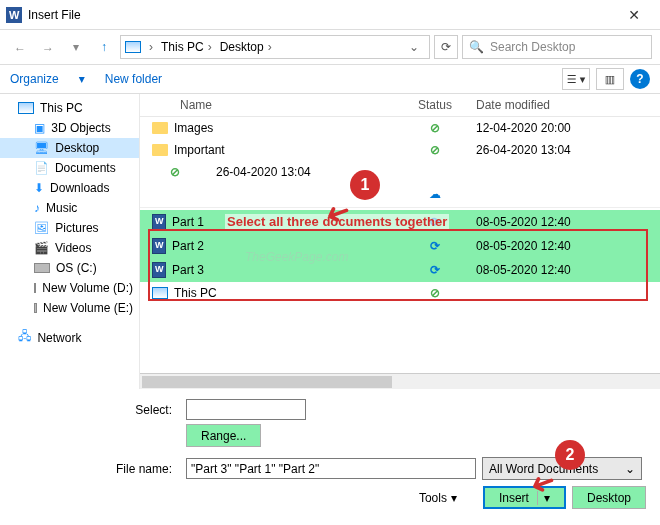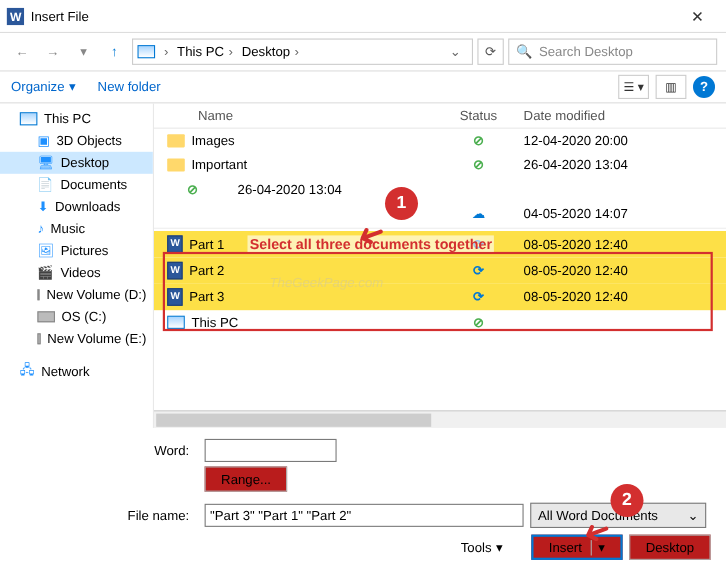--- a/index.html
+++ b/index.html
@@ -10,55 +10,55 @@
   .navrow { display: flex; align-items: center; height: 34px; padding: 2px 8px; gap: 4px; }
   .navbtn { width: 24px; height: 24px; display:flex; align-items:center; justify-content:center; color:#888; }
   .navbtn.active { color:#0078d4; }
   .addr { flex: 1; height: 24px; border: 1px solid #ccc; display:flex; align-items:center; padding:0 4px; gap:4px; }
   .crumb { color:#000; }
   .crumb-sep::after { content:"›"; margin:0 4px; color:#666; }
   .addr .dropdown { margin-left:auto; color:#666; padding:0 6px; }
   .refresh { width:24px; height:24px; border:1px solid #ccc; display:flex; align-items:center; justify-content:center; color:#555; }
   .search { width:190px; height:24px; border:1px solid #ccc; display:flex; align-items:center; padding:0 6px; color:#888; gap:6px; }
   .toolbar { display:flex; align-items:center; height:30px; border-top:1px solid #ddd; border-bottom:1px solid #ddd; padding:0 10px; gap:20px; }
-  .toolbar .link { color:#0066cc; display:flex; align-items:center; gap:4px; }
+  .toolbar .link { color:#0066cc; display:flex; align-items:center; gap:20px; }
   .toolbar-right { margin-left:auto; display:flex; align-items:center; gap:6px; }
   .iconbtn { width:28px; height:22px; border:1px solid #ccc; display:flex; align-items:center; justify-content:center; font-size:11px; color:#333; }
   .helpbtn { width:20px; height:20px; border-radius:50%; background:#0078d4; color:#fff; display:flex; align-items:center; justify-content:center; font-weight:bold; }
   .body { display:flex; height:295px; }
   .sidebar { width:140px; border-right:1px solid #e8e8e8; padding:4px 0; overflow:hidden; }
   .sb-item { display:flex; align-items:center; gap:6px; padding:3px 6px 3px 18px; white-space:nowrap; overflow:hidden; }
   .sb-item.sel { background:#cce8ff; }
   .sb-item.child { padding-left:34px; }
   .fileview { flex:1; position:relative; overflow:hidden; }
   .fv-head { display:flex; border-bottom:1px solid #e8e8e8; padding:4px 0; color:#555; }
   .col-name { width:260px; padding-left:40px; }
   .col-status { width:70px; text-align:center; }
   .col-date { flex:1; padding-left:6px; }
   .fv-row { display:flex; align-items:center; padding:4px 0; }
-  .fv-row.sel { background:#fde047; }
+  .fv-row.sel { background:#86efac; }
   .fv-row .cell-name { width:260px; padding-left:12px; display:flex; align-items:center; gap:6px; }
   .fv-row .cell-status { width:70px; text-align:center; }
   .fv-row .cell-date { flex:1; padding-left:6px; }
   .divider { border-top:1px solid #eee; margin:2px 0; }
   .folder-icon { width:16px; height:12px; background:#ffd86b; border-radius:1px; }
   .word-icon { width:14px; height:16px; background:#2b579a; border:1px solid #1e3f73; position:relative; }
   .word-icon::after { content:"W"; color:#fff; font-size:9px; position:absolute; left:2px; top:1px; font-weight:bold; }
   .pc-icon { width:16px; height:12px; border:1px solid #0078d4; background:linear-gradient(#a8d5ff,#fff); }
   .disk-icon { width:16px; height:10px; background:#bbb; border:1px solid #888; }
   .status-ok { color:#4caf50; font-weight:bold; }
   .status-sync { color:#0078d4; font-weight:bold; }
   .status-cloud { color:#0078d4; }
   .scroll-x { position:absolute; bottom:0; left:0; right:0; height:16px; background:#f0f0f0; border-top:1px solid #ccc; }
   .scroll-x::after { content:""; position:absolute; left:2px; top:2px; width:250px; height:12px; background:#cdcdcd; }
   .bottom { padding:6px 10px 10px; }
   .formrow { display:flex; align-items:center; margin:4px 0; gap:6px; }
   .lbl { width:170px; text-align:right; padding-right:8px; color:#000; }
   .txt { border:1px solid #7a7a7a; height:21px; padding:2px 4px; font-size:12px; background:#fff; }
-  .btn { border:1px solid #adadad; background:#b91c1c; height:23px; padding:2px 14px; font-size:12px; display:inline-flex; align-items:center; }
+  .btn { border:1px solid #adadad; background:#86efac; height:23px; padding:2px 14px; font-size:12px; display:inline-flex; align-items:center; }
   .btn.primary { border:2px solid #0078d4; }
   .btn .drop { margin-left:8px; border-left:1px solid #adadad; padding-left:6px; }
   .combo { border:1px solid #7a7a7a; background:#e8e8e8; height:23px; padding:2px 6px; display:flex; align-items:center; justify-content:space-between; font-size:12px; }
   .callout { position:absolute; width:30px; height:30px; border-radius:50%; background:#d32f2f; color:#fff; font-weight:bold; display:flex; align-items:center; justify-content:center; font-size:16px; z-index:20; }
   .arrow { position:absolute; color:#d32f2f; font-size:30px; z-index:20; transform:scaleX(-1) rotate(20deg); }
   .redbox { position:absolute; border:2px solid #d32f2f; z-index:15; pointer-events:none; }
   .redtext { position:absolute; color:#d32f2f; font-weight:bold; font-size:13px; z-index:18; background:rgba(255,255,255,0.6); padding:0 2px; }
   .watermark { position:absolute; color:#bbb; font-style:italic; font-size:12px; z-index:1; opacity:.35; }
   svg.word-app { width:16px; height:16px; }
 </style>
@@ -136,25 +136,25 @@
     <div class="sb-item child">
         <span style="color:#1e90ff">🖼</span>
         <span>Pictures</span>
       </div>
     <div class="sb-item child">
         <span style="color:#1e90ff">🎬</span>
         <span>Videos</span>
       </div>
     <div class="sb-item child">
         <span class="disk-icon"></span>
+        <span>OS (C:)</span>
+      </div>
+    <div class="sb-item child">
+        <span class="disk-icon"></span>
         <span>New Volume (D:)</span>
-      </div>
-    <div class="sb-item child">
-        <span class="disk-icon"></span>
-        <span>OS (C:)</span>
       </div>
     <div class="sb-item child">
         <span class="disk-icon"></span>
         <span>New Volume (E:)</span>
       </div>
     <div style="height:6px"></div>
     <div class="sb-item">
         <span style="color:#1e90ff">🖧</span>
         <span>Network</span>
       </div>
@@ -185,21 +185,20 @@
     </div>
     <div class="fv-row">
       <div class="cell-status"><span class="status-ok">⊘</span></div>
       <div class="cell-date">26-04-2020 13:04</div>
     </div>
     <div class="fv-row">
       <div class="cell-name">
           <span></span>
         </div>
       <div class="cell-status"><span class="status-cloud">☁</span></div>
-      <div class="cell-date">04-05-2020 14:07</div>
     </div>
     <div class="divider"></div>
     <div class="fv-row sel">
       <div class="cell-name">
           <span class="word-icon"></span>
           <span>Part 1</span>
         </div>
       <div class="cell-status"><span class="status-sync">⟳</span></div>
       <div class="cell-date">08-05-2020 12:40</div>
     </div>
@@ -226,21 +225,21 @@
         </div>
       <div class="cell-status"><span class="status-ok">⊘</span></div>
     </div>
 
     <div class="scroll-x"></div>
   </div>
 </div>
 
 <div class="bottom">
   <div class="formrow">
-    <span class="lbl">Word:</span>
+    <span class="lbl">Select:</span>
     <input class="txt" style="width: 120px;">
   </div>
   <div class="formrow">
     <span class="lbl"></span>
     <button class="btn">Range...</button>
   </div>
   <div class="formrow" style="margin-top:10px">
     <span class="lbl">File name:</span>
     <input class="txt" style="width: 290px;" value="&quot;Part 3&quot; &quot;Part 1&quot; &quot;Part 2&quot;">
     <div class="combo" style="width:160px">

